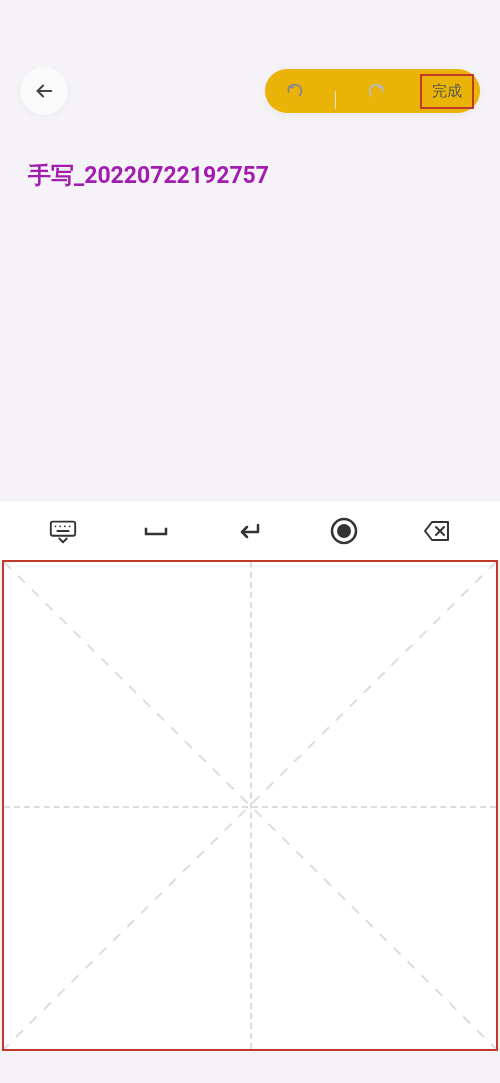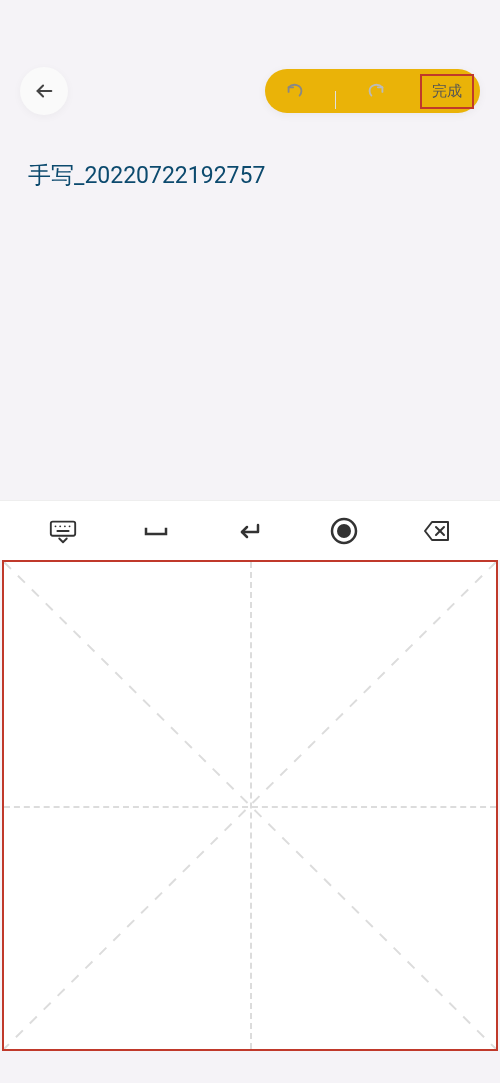--- a/index.html
+++ b/index.html
@@ -70,22 +70,22 @@
       margin-left: 4px;
     }
     .title-area {
       position: absolute;
       top: 160px;
       left: 28px;
       right: 28px;
     }
     .title-placeholder {
       font-size: 23px;
-      color: #0c4a6e;
-      font-weight: 400;
+      color: #a21caf;
+      font-weight: 700;
     }
     .input-toolbar {
       position: absolute;
       top: 500px;
       left: 0;
       right: 0;
       height: 60px;
       background: #ffffff;
       display: flex;
       align-items: center;

